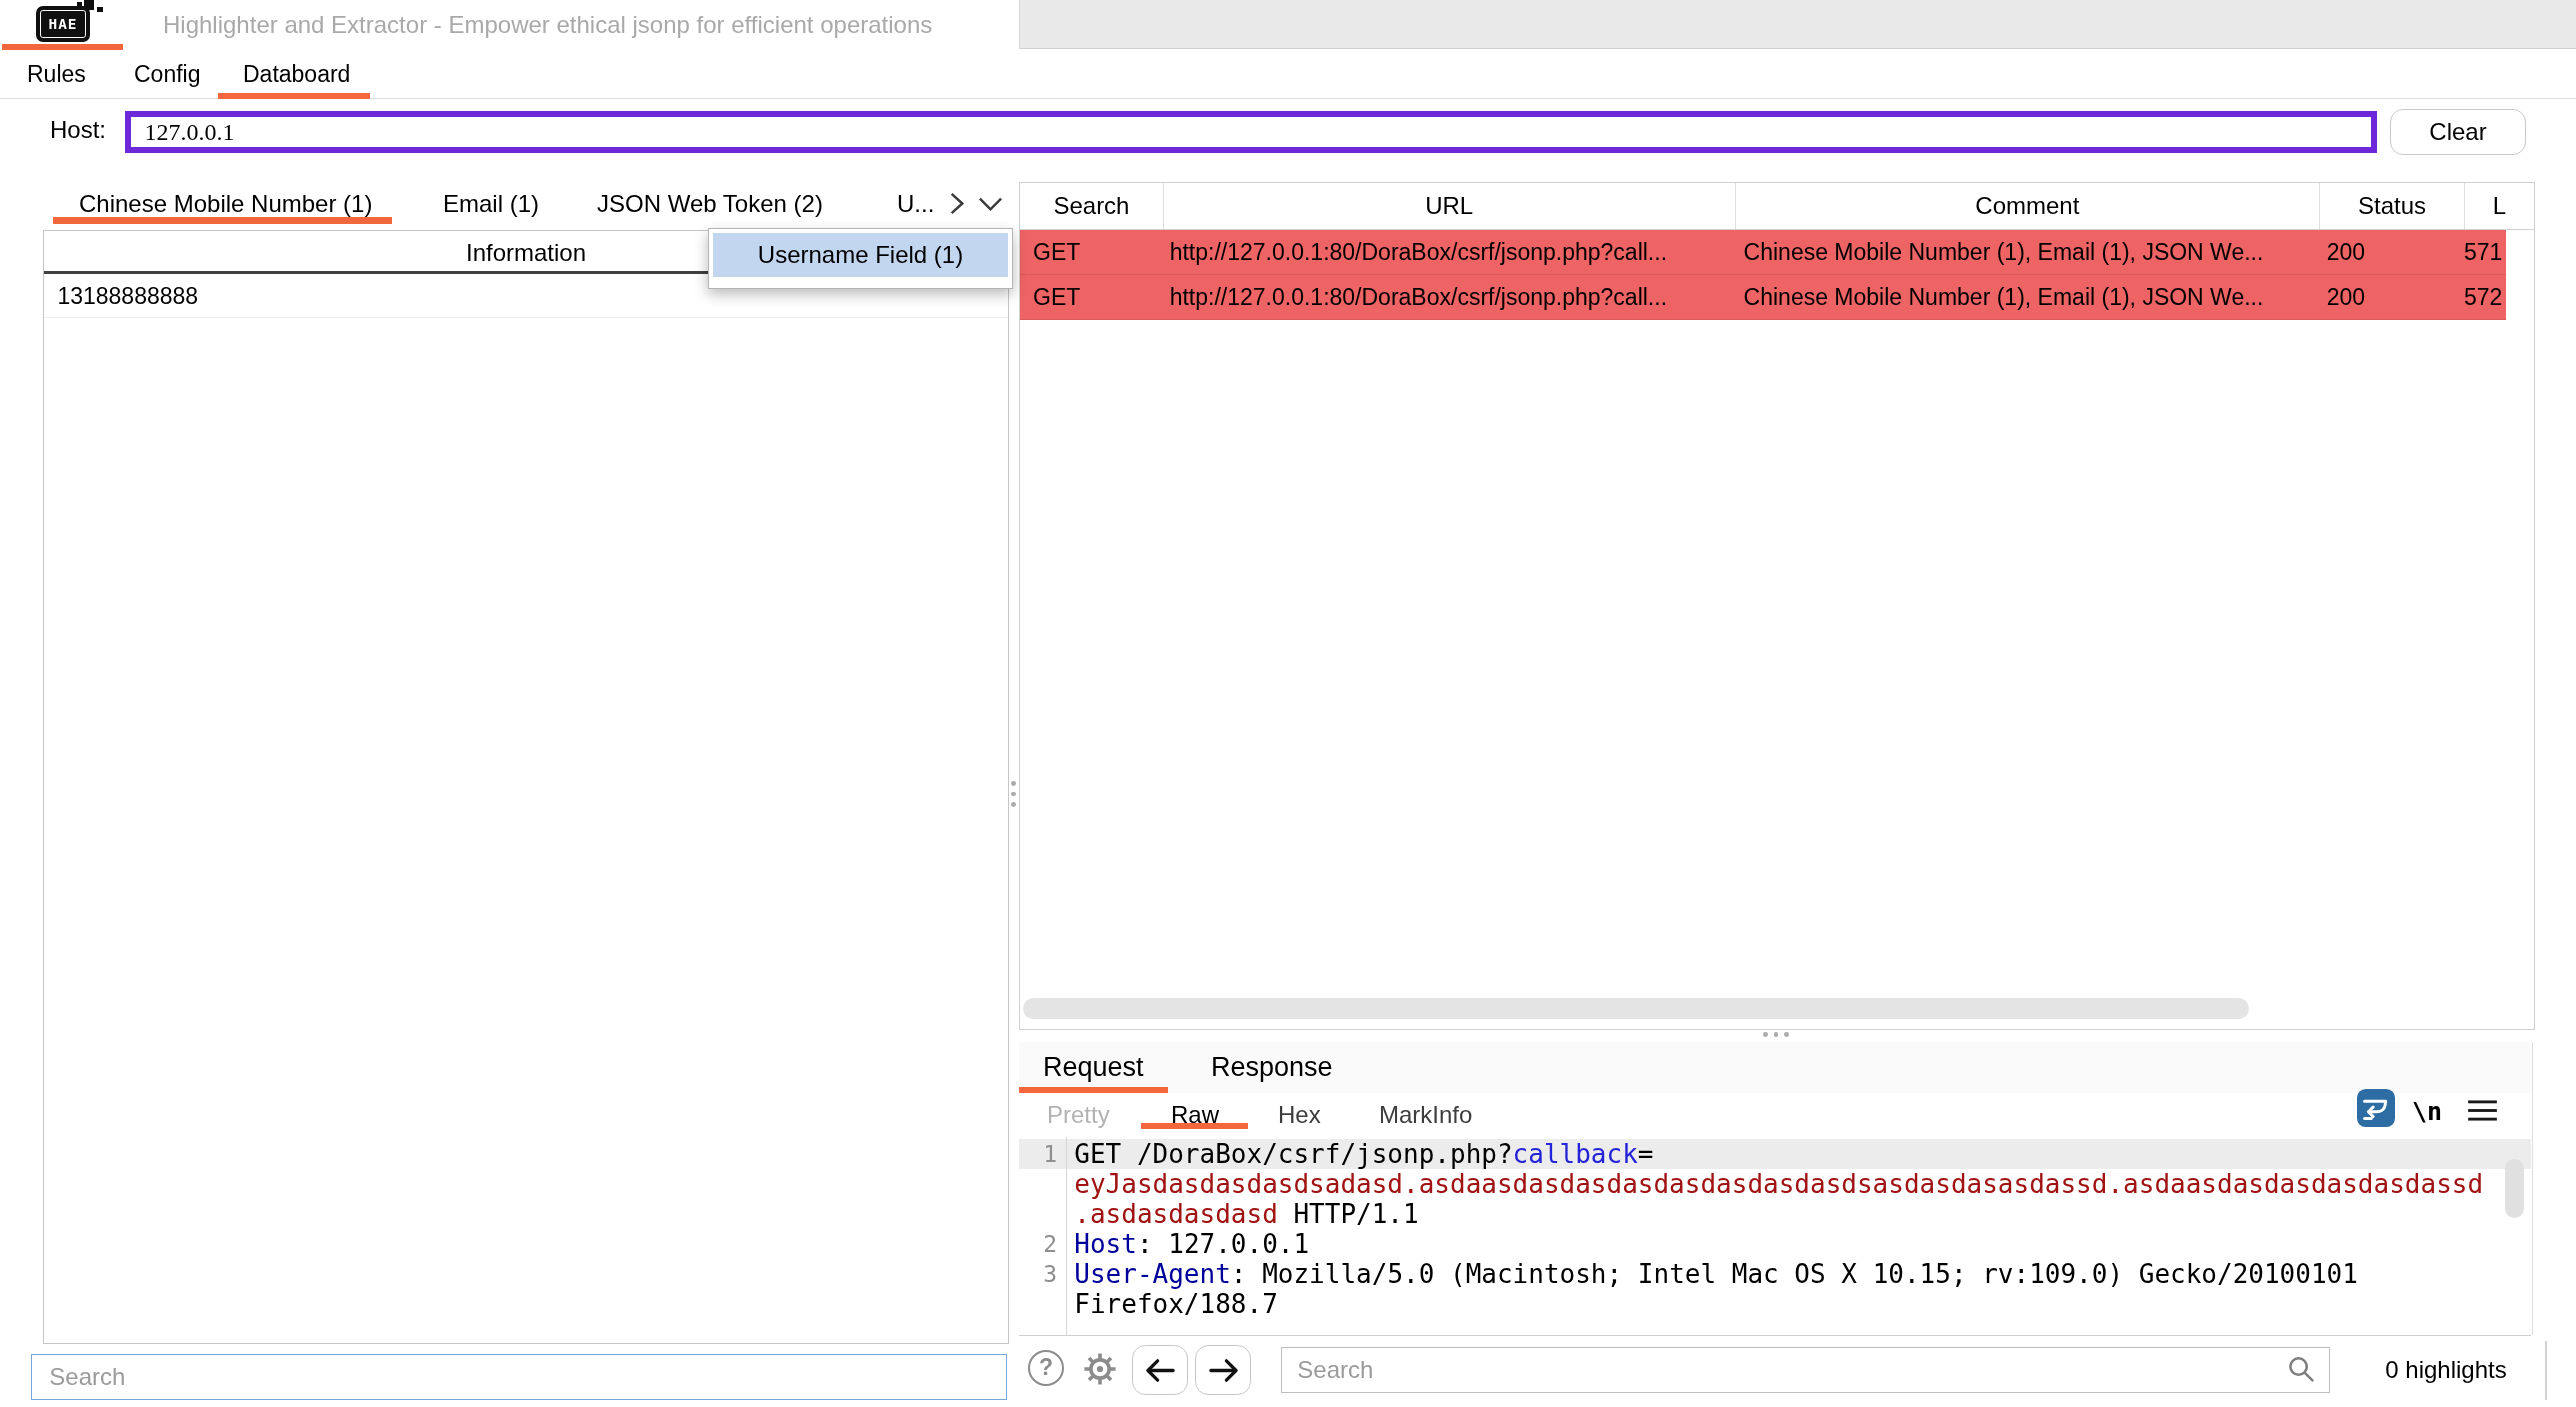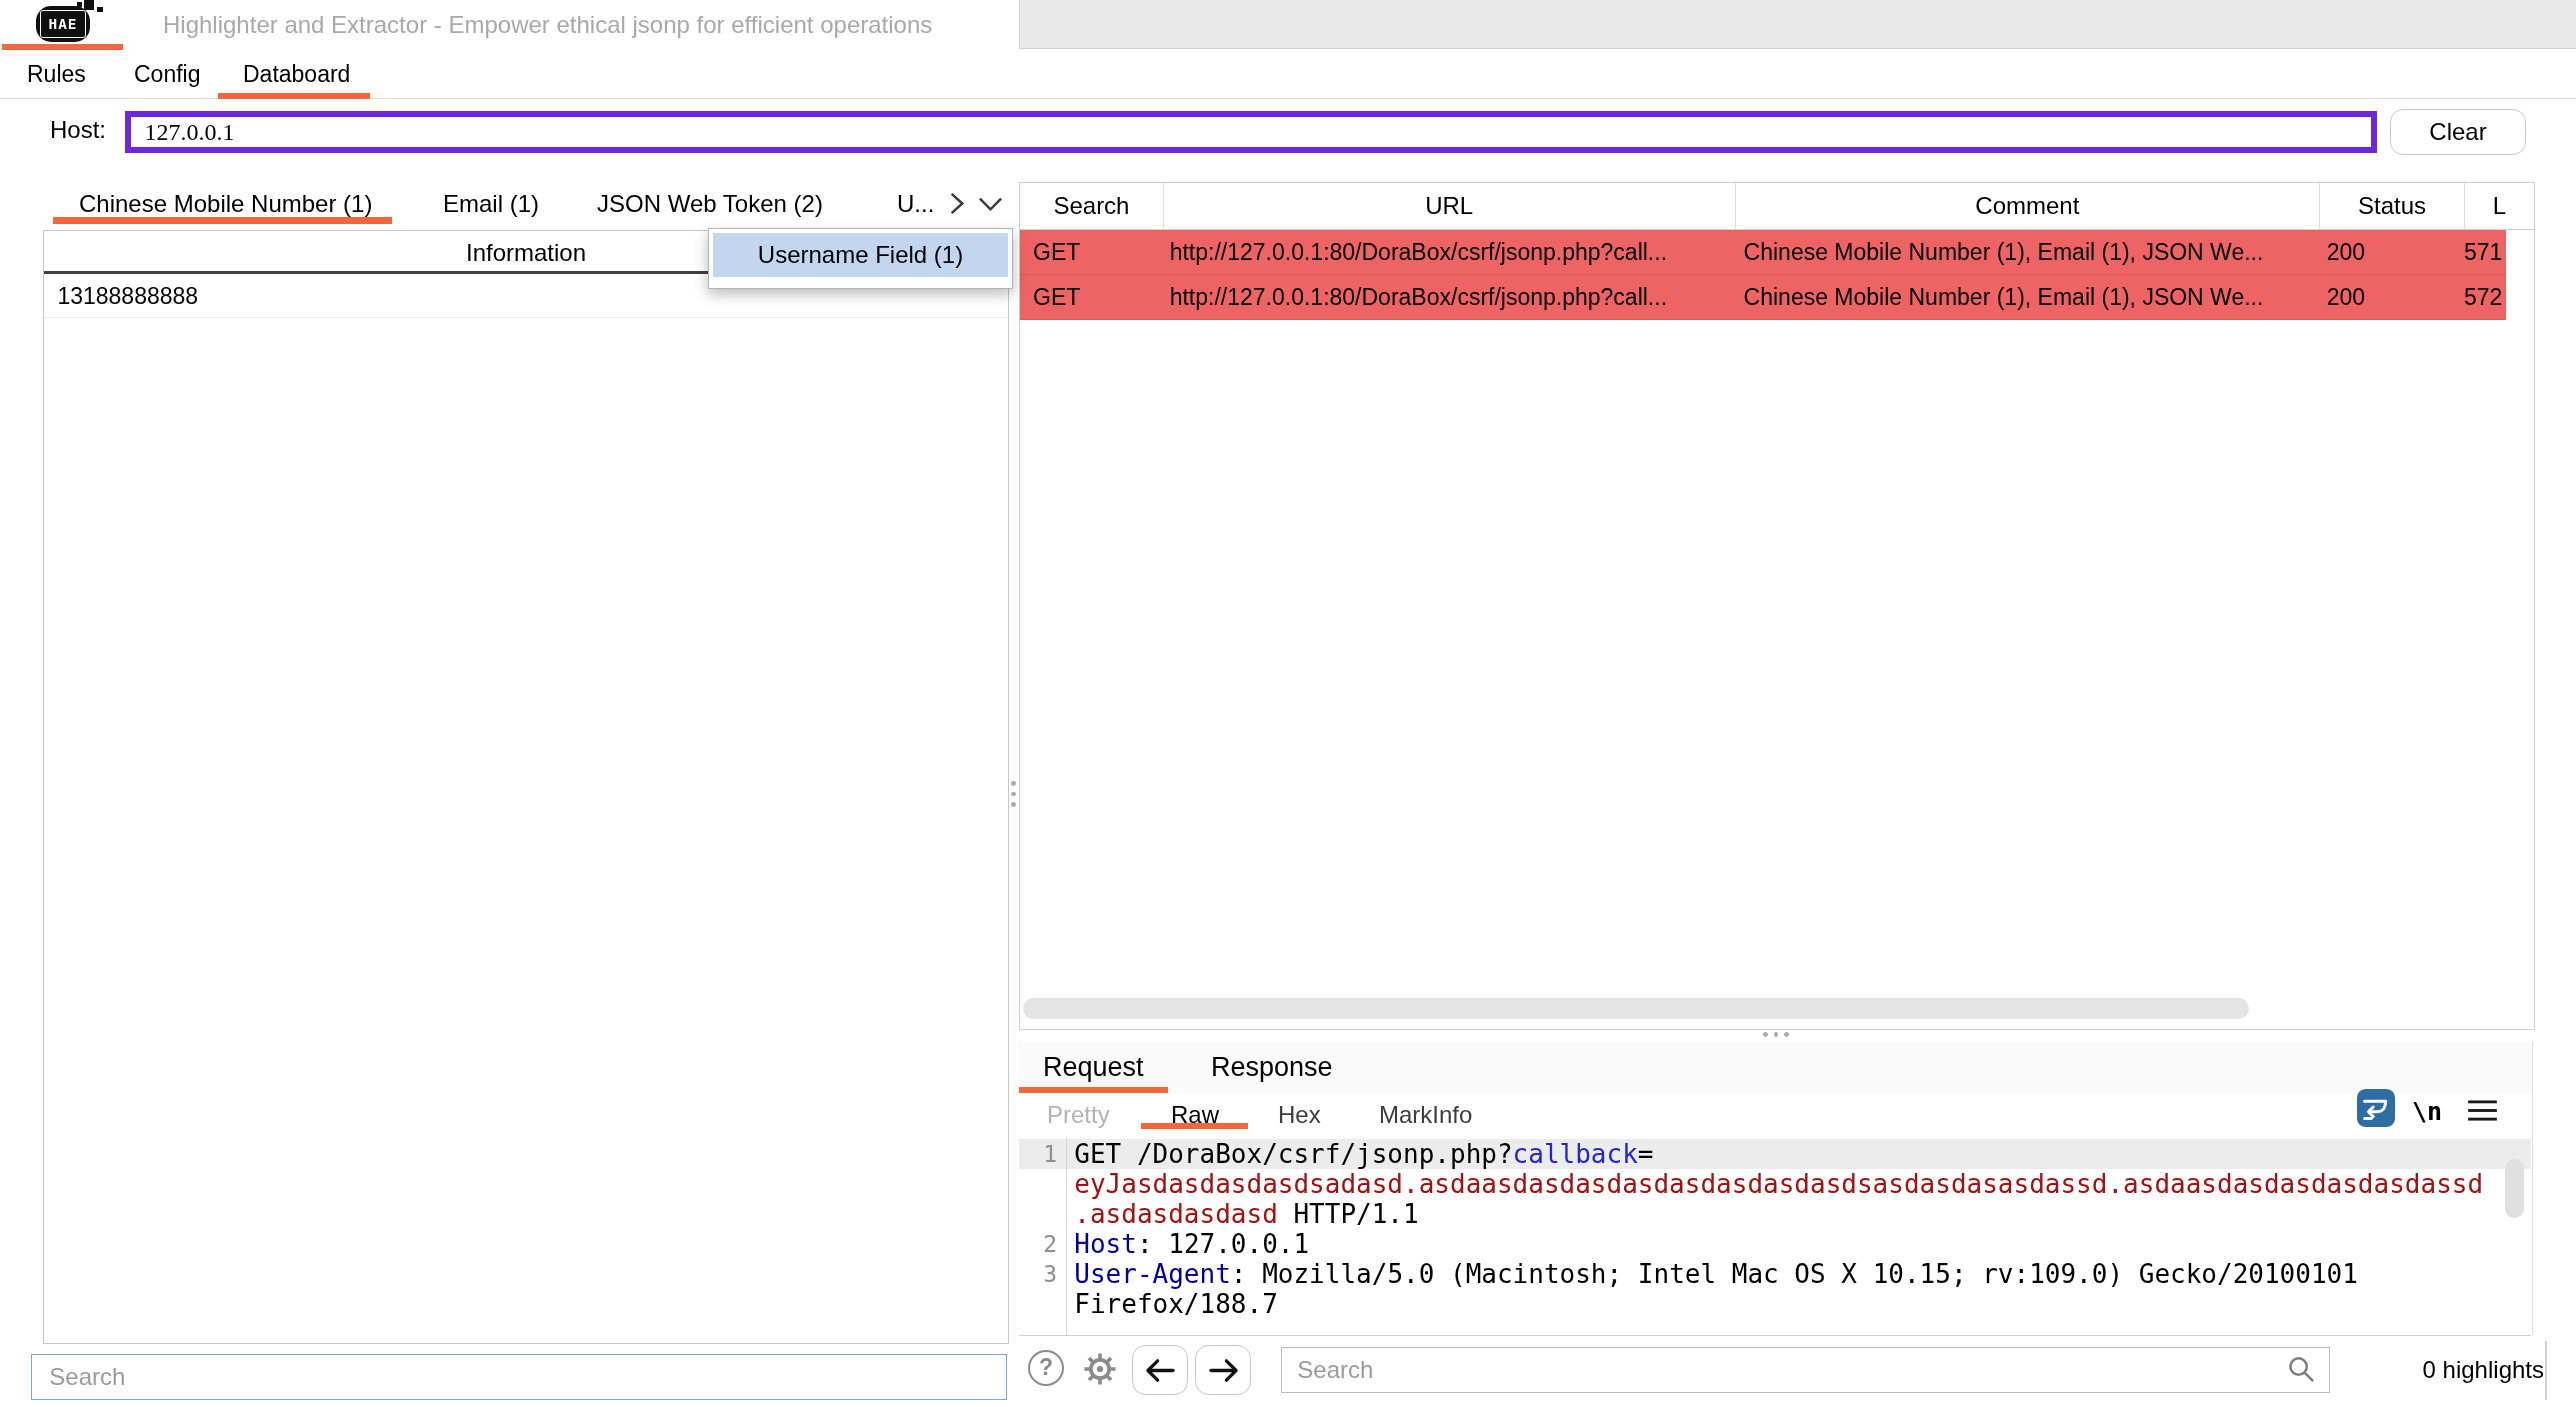--- a/index.html
+++ b/index.html
@@ -10,21 +10,21 @@
   *{box-sizing:border-box}
   html,body{margin:0;padding:0}
   body{width:2576px;height:1408px;position:relative;background:#fff;overflow:hidden;
        font-family:"Liberation Sans",sans-serif;color:#000;font-size:24px;}
   .abs{position:absolute}
 
   
   #titlebar{left:0;top:0;width:2576px;height:50px;background:#fff}
   #title-gray{left:1019px;top:0;width:1557px;height:49px;background:#e9e9e9;
               border-left:1px solid #d6d6d6;border-bottom:1px solid #cfcfcf}
-  #logo{left:36px;top:5.8px;width:54px;height:36px;background:#101010;border-radius:15px}
+  #logo{left:36px;top:5.8px;width:54px;height:36px;background:#101010;border-radius:7px}
   #logo .logo-inner{position:absolute;inset:3.8px;border:1.9px solid #fff;border-radius:2.9px;
         display:flex;align-items:center;justify-content:center;color:#fff;
         font-family:"DejaVu Sans Mono",monospace;font-weight:bold;font-size:14.4px;letter-spacing:1px}
   .logo-px{position:absolute;background:#101010}
   #px1{left:84px;top:0;width:9.6px;height:9.6px}
   #px2{left:97px;top:6.7px;width:5.8px;height:5.8px}
   #px3{left:77px;top:1.9px;width:4.8px;height:4.8px}
   #ext-underline{left:1.9px;top:44px;width:121px;height:5.8px;background:var(--accent)}
   #app-title{left:163px;top:0;height:50px;line-height:50px;font-size:24px;color:var(--title_gray);white-space:nowrap}
 
@@ -118,21 +118,21 @@
   
   #help-icon{left:1028px;top:1350px;width:36px;height:36px;border:2.9px solid #8c8c8c;border-radius:50%;
              color:#8c8c8c;font-size:23px;font-weight:bold;text-align:center;line-height:31px;cursor:pointer}
   #gear-icon{left:1078px;top:1347px;cursor:pointer}
   .nav-btn{position:absolute;top:1345px;width:56px;height:50px;border:1.9px solid #c6c6c6;border-radius:13.4px;
            background:#fff;cursor:pointer;padding:0;display:flex;align-items:center;justify-content:center}
   #back-btn{left:1132px} #fwd-btn{left:1195px}
   #editor-search{left:1281px;top:1347px;width:1049px;height:46px;border:1.9px solid #bdbdbd;background:#fff;
                  font-size:24px;padding:0 50px 0 15.3px;font-family:"Liberation Sans",sans-serif;outline:none}
   #mag-icon{left:2286px;top:1354px}
-  #highlights{left:2348px;top:1347px;width:196px;height:46px;line-height:46px;text-align:right;font-size:24px;white-space:nowrap}
+  #highlights{left:2348px;top:1347px;width:196px;height:46px;line-height:46px;text-align:center;font-size:24px;white-space:nowrap}
   #bottom-vline{left:2545px;top:1341px;width:1.9px;height:59px;background:#d2d2d2}
 </style>
 </head>
 <body>
 
 <div class="abs" id="titlebar">
   <div class="abs" id="title-gray"></div>
   <div class="abs" id="logo">
     <div class="logo-inner">HAE</div>
   </div>

